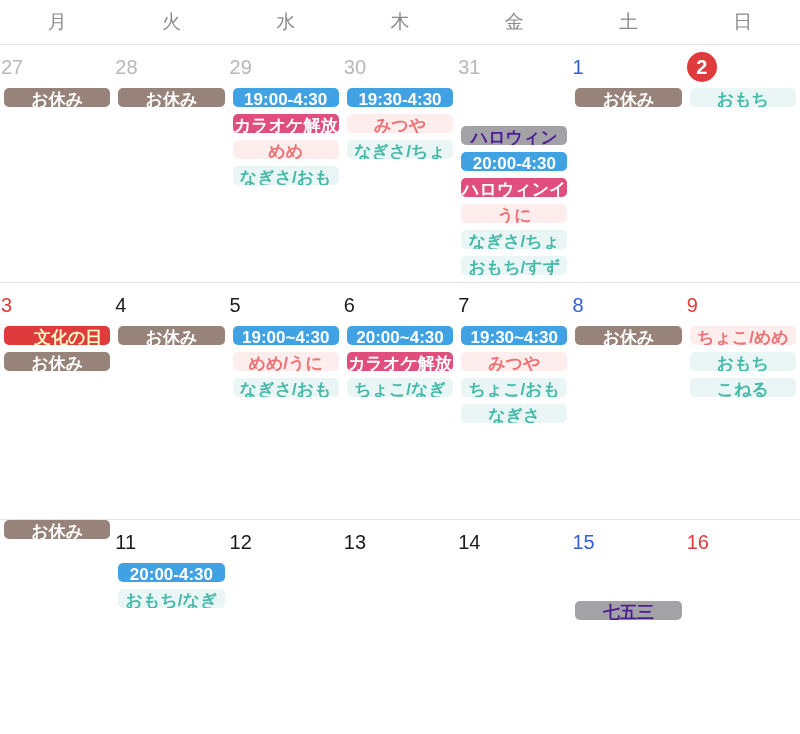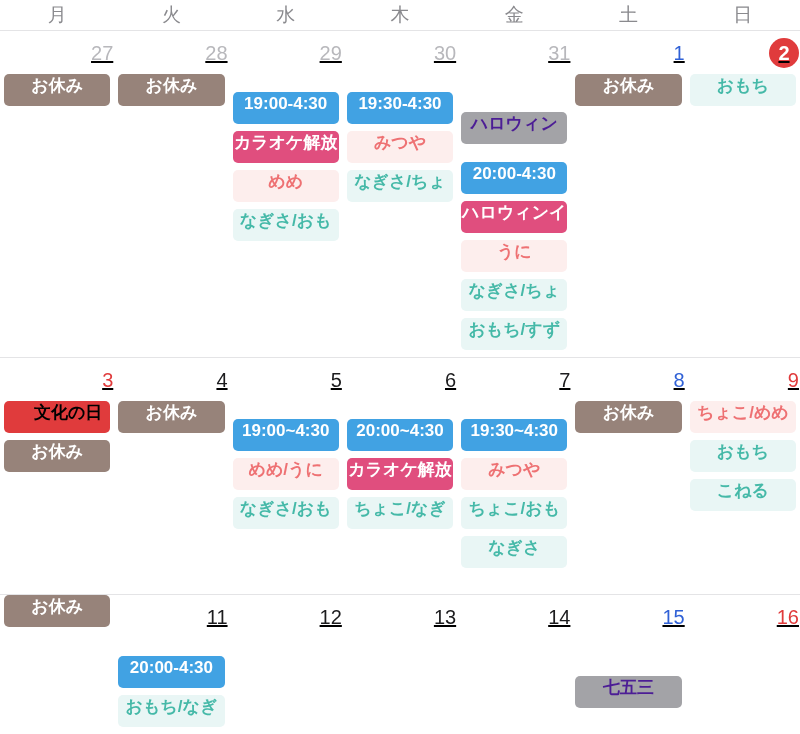--- a/index.html
+++ b/index.html
@@ -38,22 +38,21 @@
   .week.week-sep { border-top: 1px solid var(--separator, #e4e4e6); }
   .week.week-last { min-height: 0; flex: 1; }
   .day-cell {
     overflow: hidden;
     padding: 0 1px;
   }
   .date-row {
     height: 43px;
     display: flex;
     align-items: center;
-    justify-content: flex-end;
-    text-decoration: underline;
+    justify-content: flex-start;
   }
   .date-num {
     font-size: 20px;
     line-height: 1;
   }
   .c-muted  { color: var(--date-muted, #b8b8bc); }
   .c-normal { color: var(--date-normal, #1c1c1e); }
   .c-blue   { color: var(--date-blue, #3061d6); }
   .c-red    { color: var(--date-red, #e03b3c); }
   .c-today {
@@ -61,35 +60,35 @@
     color: #ffffff;
     width: 30px;
     height: 30px;
     border-radius: 50%;
     display: inline-flex;
     align-items: center;
     justify-content: center;
     font-weight: bold;
   }
   .event {
-    height: 32px;
+    height: 19px;
     line-height: 24px;
     margin: 0 3px 7px 3px;
     border-radius: 5px;
     font-size: 17px;
     font-weight: bold;
     text-align: center;
     white-space: nowrap;
     overflow: hidden;
   }
-  .b-blue    { background: var(--badge-blue, #41a2e3);    color: #ffffff; margin-top: 18px; }
+  .b-blue    { background: var(--badge-blue, #41a2e3);    color: #ffffff; }
   .b-brown   { background: var(--badge-brown, #97837a);   color: #ffffff; }
   .b-gray    { background: var(--badge-gray, #a3a3a7);    color: #4c1d95; margin-top: 38px; }
   .b-magenta { background: var(--badge-magenta, #e04e7e); color: #ffffff; }
-  .b-red     { background: var(--badge-red, #e03b3c);     color: #000000; padding-left: 22px; }
+  .b-red     { background: var(--badge-red, #e03b3c);     color: #fef9c3; padding-left: 22px; }
   .b-pink    { background: var(--badge-pink-bg, #fdeeed); color: var(--badge-pink-text, #ee7173); }
   .b-teal    { background: var(--badge-teal-bg, #e9f6f5); color: var(--badge-teal-text, #45b9a8); }
 </style>
 </head>
 <body>
 
 <div class="calendar">
   <div class="weekday-header" id="weekday-header">
       <div class="weekday">月</div>
       <div class="weekday">火</div>

